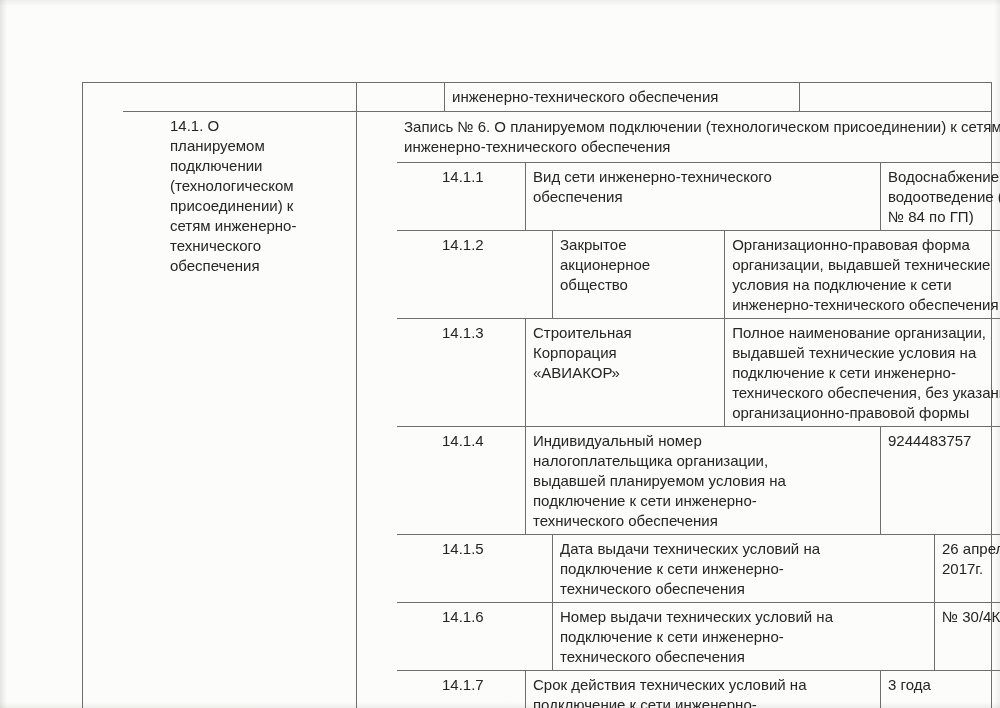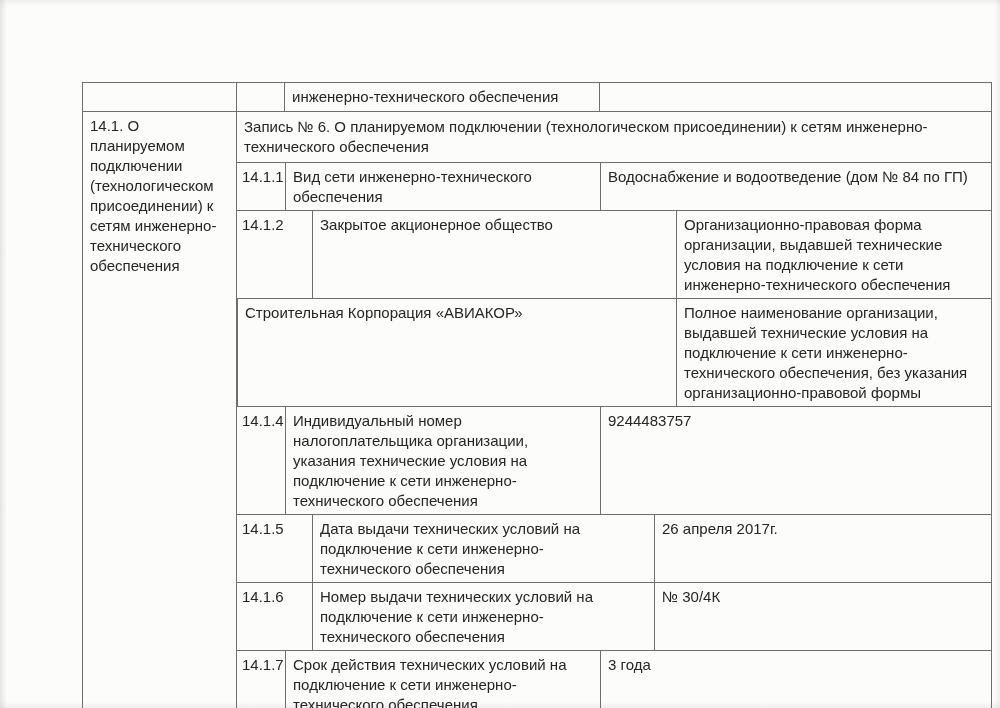--- a/index.html
+++ b/index.html
@@ -32,21 +32,21 @@
     position: absolute;
     left: 82px;
     top: 82px;
     width: 910px;
     box-sizing: border-box;
     border: 1.5px solid #6e6e6e;
     font-size: 15px;
     line-height: 20px;
     color: #252525;
   }
-  .doc-table * { box-sizing: border-box; }
+  .doc-table * { box-sizing: border-box; margin-left: 40px; }
 
   .row { display: flex; }
 
   .cell {
     padding: 4px 7px 3px 7px;
   }
 
   .col-left  { width: 153px; flex: 0 0 153px; }
   .col-num   { width: 48px;  flex: 0 0 48px;  padding: 4px 2px 3px 5px; }
   .col-label { width: 315px; flex: 0 0 315px; }
@@ -105,27 +105,28 @@
         <div class="cell col-value vline">Водоснабжение и водоотведение (дом № 84 по ГП)</div>
       </div>
 
       <div class="row data-row r-h65">
         <div class="cell col-num">14.1.2</div>
         <div class="cell col-value vline">Закрытое акционерное общество</div>
         <div class="cell col-label vline">Организационно-правовая форма организации, выдавшей технические условия на подключение к сети инженерно-технического обеспечения</div>
       </div>
 
       <div class="row data-row r-h83">
+        <div class="cell col-num">14.1.3</div>
         <div class="cell col-value vline">Строительная Корпорация «АВИАКОР»</div>
         <div class="cell col-label vline">Полное наименование организации, выдавшей технические условия на подключение к сети инженерно-технического обеспечения, без указания организационно-правовой формы</div>
       </div>
 
       <div class="row data-row r-h83">
         <div class="cell col-num">14.1.4</div>
-        <div class="cell col-label vline">Индивидуальный номер налогоплательщика организации, указания технические условия на подключение к сети инженерно-технического обеспечения</div>
+        <div class="cell col-label vline">Индивидуальный номер налогоплательщика организации, выдавшей планируемом условия на подключение к сети инженерно-технического обеспечения</div>
         <div class="cell col-value vline">9244483757</div>
       </div>
 
       <div class="row data-row r-h65">
         <div class="cell col-num">14.1.5</div>
         <div class="cell col-label vline">Дата выдачи технических условий на подключение к сети инженерно-технического обеспечения</div>
         <div class="cell col-value vline">26 апреля 2017г.</div>
       </div>
 
       <div class="row data-row r-h65">

